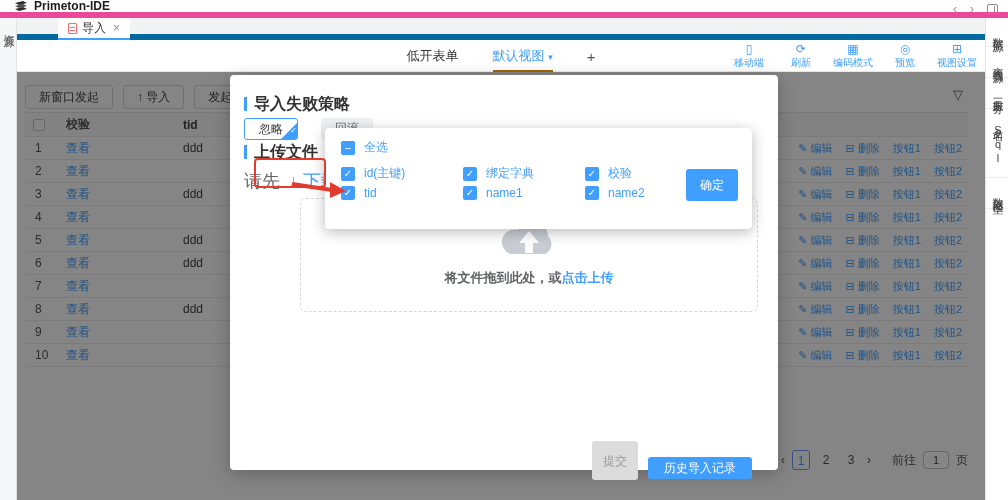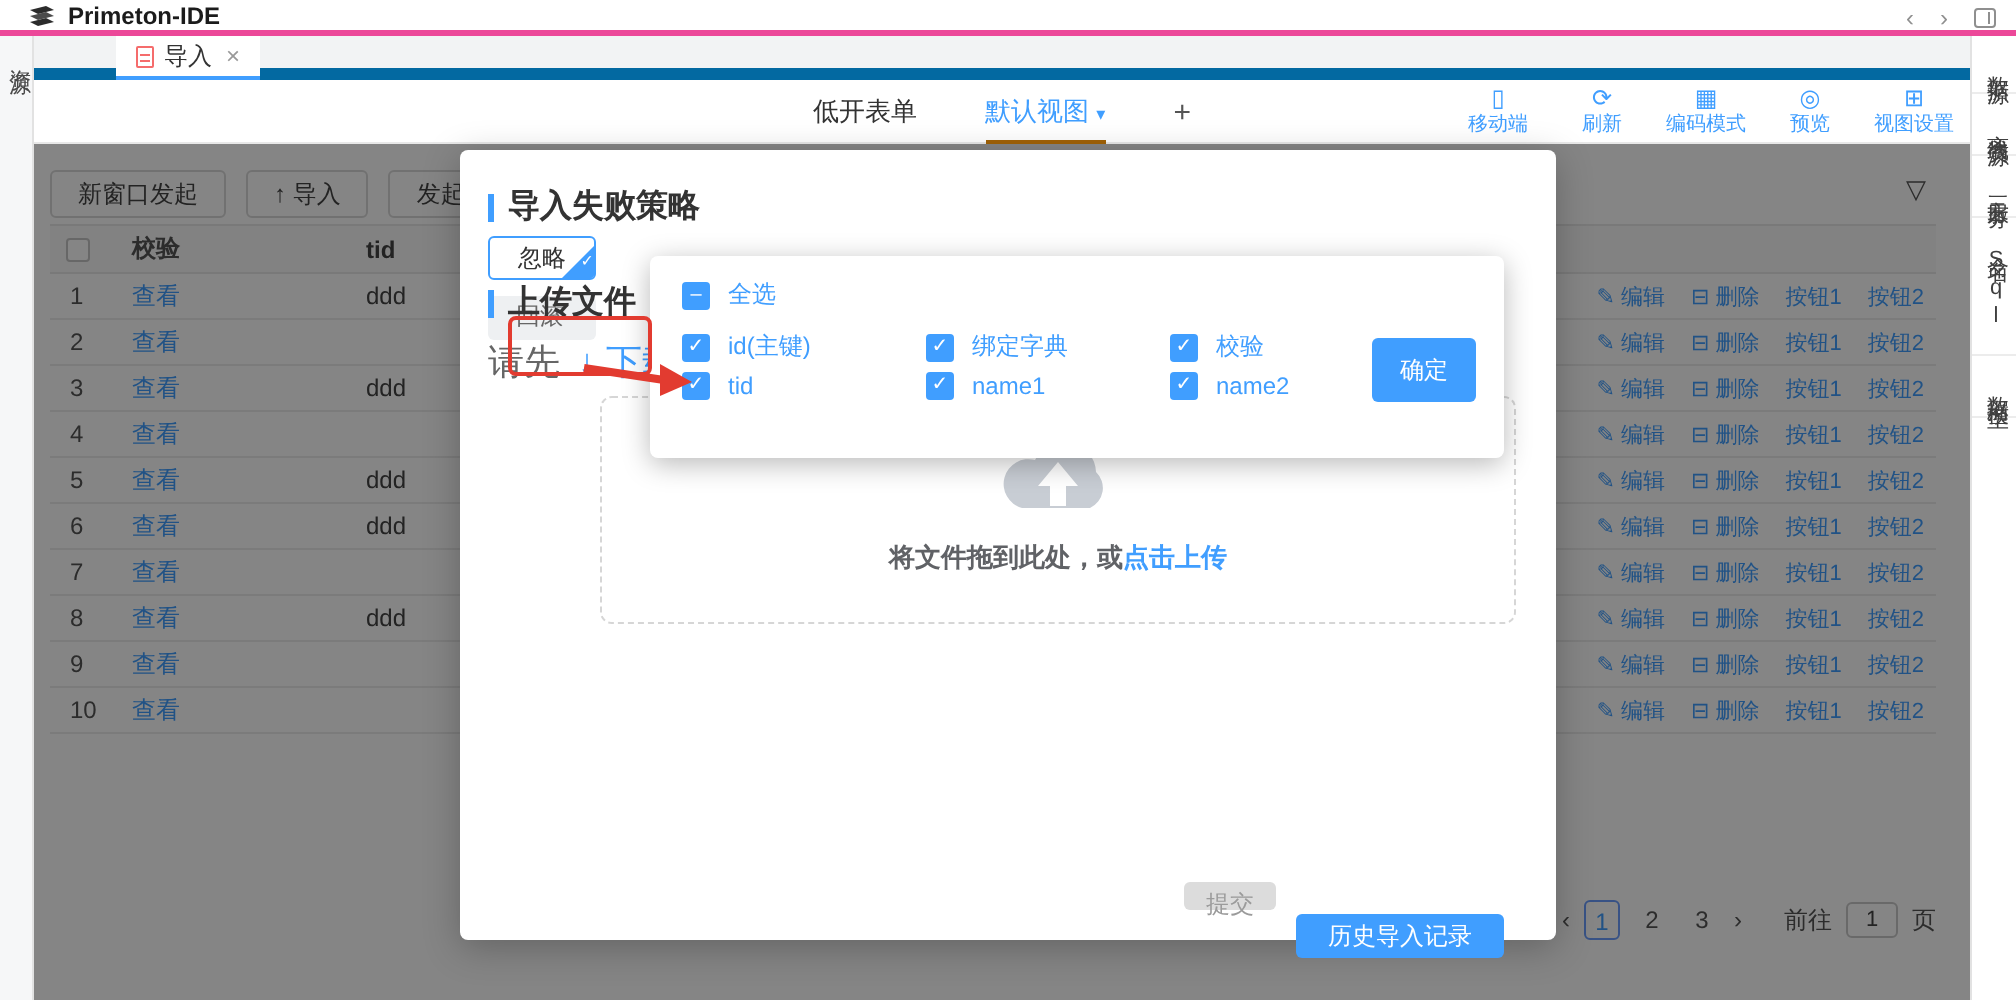--- a/index.html
+++ b/index.html
@@ -1,20 +1,20 @@
 <!DOCTYPE html>
 <html><head>
 <meta charset="utf-8">
 <style>
   * { margin:0; padding:0; box-sizing:border-box; }
   body { font-family:"Liberation Sans","DejaVu Sans",sans-serif; }
   .app { position:relative; width:1008px; height:500px; background:#fff; overflow:hidden; font-family:"Liberation Sans","DejaVu Sans",sans-serif; }
 
   
-  .titlebar { position:absolute; left:0; top:0; right:0; height:18px; background:#fff; border-bottom:3px solid #ec4899; display:flex; align-items:center; padding-left:14px; }
+  .titlebar { position:absolute; left:0; top:0; right:0; height:18px; background:#fff; border-bottom:6px solid #ec4899; display:flex; align-items:center; padding-left:14px; }
   .logo { width:14px; height:12px; margin-right:6px; }
   .apptitle { font-size:12px; font-weight:bold; color:#1b1b1b; }
   .winc { position:absolute; right:10px; top:0; height:18px; display:flex; align-items:center; gap:13px; color:#8f8f8f; font-size:12px; }
   .layout-ic { width:11px; height:10px; border:1px solid #8f8f8f; border-radius:2px; position:relative; }
   .layout-ic::after { content:""; position:absolute; right:2px; top:1px; bottom:1px; width:1px; background:#8f8f8f; }
 
   
   .left-strip { position:absolute; left:0; top:18px; bottom:0; width:17px; background:#f6f7f8; border-right:1px solid #e2e2e2; }
   .ls-label { writing-mode:vertical-rl; text-orientation:upright; font-size:11px; color:#4a4a4a; margin:8px auto 0; display:block; text-align:center; width:100%; letter-spacing:2px; }
   .right-strip { position:absolute; right:0; top:18px; bottom:0; width:23px; background:#fff; border-left:1px solid #e2e2e2; }
@@ -57,36 +57,36 @@
   .pg { min-width:18px; height:20px; line-height:20px; text-align:center; }
   .pg.cur { border:1px solid #6b9eff; border-radius:3px; background:#fff; color:#409eff; }
   .goto-input { width:26px; height:18px; border:1px solid #c9c9c9; border-radius:3px; text-align:center; font-size:11px; font-family:inherit; color:#444; }
 
   .mask { position:absolute; left:17px; right:23px; top:72px; bottom:0; background:rgba(0,0,0,0.48); z-index:5; }
 
   
   .dialog { position:absolute; left:230px; top:75px; width:548px; height:395px; background:#fff; border-radius:4px; box-shadow:0 4px 18px rgba(0,0,0,0.25); z-index:10; }
   .sec { position:absolute; left:14px; font-size:16px; color:#333; font-weight:bold; border-left:3px solid #409eff; padding-left:7px; line-height:14px; }
   .sec1 { top:22px; } .sec2 { top:70px; }
-  .stabs { position:absolute; left:14px; top:43px; display:flex; gap:8px;flex-direction:column; }
+  .stabs { position:absolute; left:14px; top:43px; display:flex; gap:23px; }
   .stab { height:22px; line-height:20px; padding:0 14px; font-size:12px; border-radius:3px; }
   .stab.sel { border:1px solid #409eff; background:#fff; color:#333; position:relative; overflow:hidden; }
   .stab.sel .corner { position:absolute; right:0; bottom:0; width:0; height:0; border:8px solid transparent; border-right-color:#409eff; border-bottom-color:#409eff; }
   .stab.sel .corner-check { position:absolute; right:0; bottom:-2px; color:#fff; font-size:8px; z-index:2; }
   .stab.plain { background:#eef0f2; color:#666; }
   .tip { position:absolute; left:14px; top:94px; font-size:18px; color:#666; display:flex; align-items:center;text-align:center; }
   .dl-link { color:#409eff; margin-left:9px; }
   .tip-suffix { margin-left:6px; }
   .dropzone { position:absolute; left:70px; top:123px; width:458px; height:114px; border:1px dashed #d6d6d6; border-radius:6px; text-align:center; }
   .cloud { margin-top:16px; }
   .dz-text { font-size:13px; color:#606266; margin-top:4px;font-weight:bold; }
   .dz-link { color:#409eff; }
   .hint { position:absolute; left:70px; top:245px; font-size:12px; color:#e6a23c; }
   .dfooter { position:absolute; right:26px; top:366px; display:flex; gap:10px; }
-  .btn-submit { height:14px; padding:0 11px; background:#dcdcdc; color:#9b9b9b; border-radius:3px; font-size:12px; line-height:22px; border:none; font-family:inherit; }
+  .btn-submit { height:39px; padding:0 11px; background:#dcdcdc; color:#9b9b9b; border-radius:3px; font-size:12px; line-height:22px; border:none; font-family:inherit; }
   .btn-history { height:22px; padding:0 16px; background:#409eff; color:#fff; border-radius:3px; font-size:12px; line-height:22px; border:none; font-family:inherit;margin-top:16px; }
 
   
   .popup { position:absolute; left:325px; top:128px; width:427px; height:101px; background:#fff; border-radius:4px; box-shadow:0 3px 14px rgba(0,0,0,0.28); z-index:15; }
   .p-all { position:absolute; left:16px; top:11px; display:flex; gap:9px; align-items:center; font-size:12px; color:#409eff; }
   .cb { width:14px; height:14px; background:#409eff; border-radius:2px; color:#fff; font-size:10px; line-height:13px; text-align:center; flex:0 0 14px; }
   .p-grid .p-row { position:absolute; left:16px; display:flex; }
   .p-grid .p-row:nth-child(1) { top:37px; }
   .p-grid .p-row:nth-child(2) { top:58px; }
   .p-cell { display:flex; gap:9px; align-items:center; font-size:12px; color:#409eff; width:122px; }

